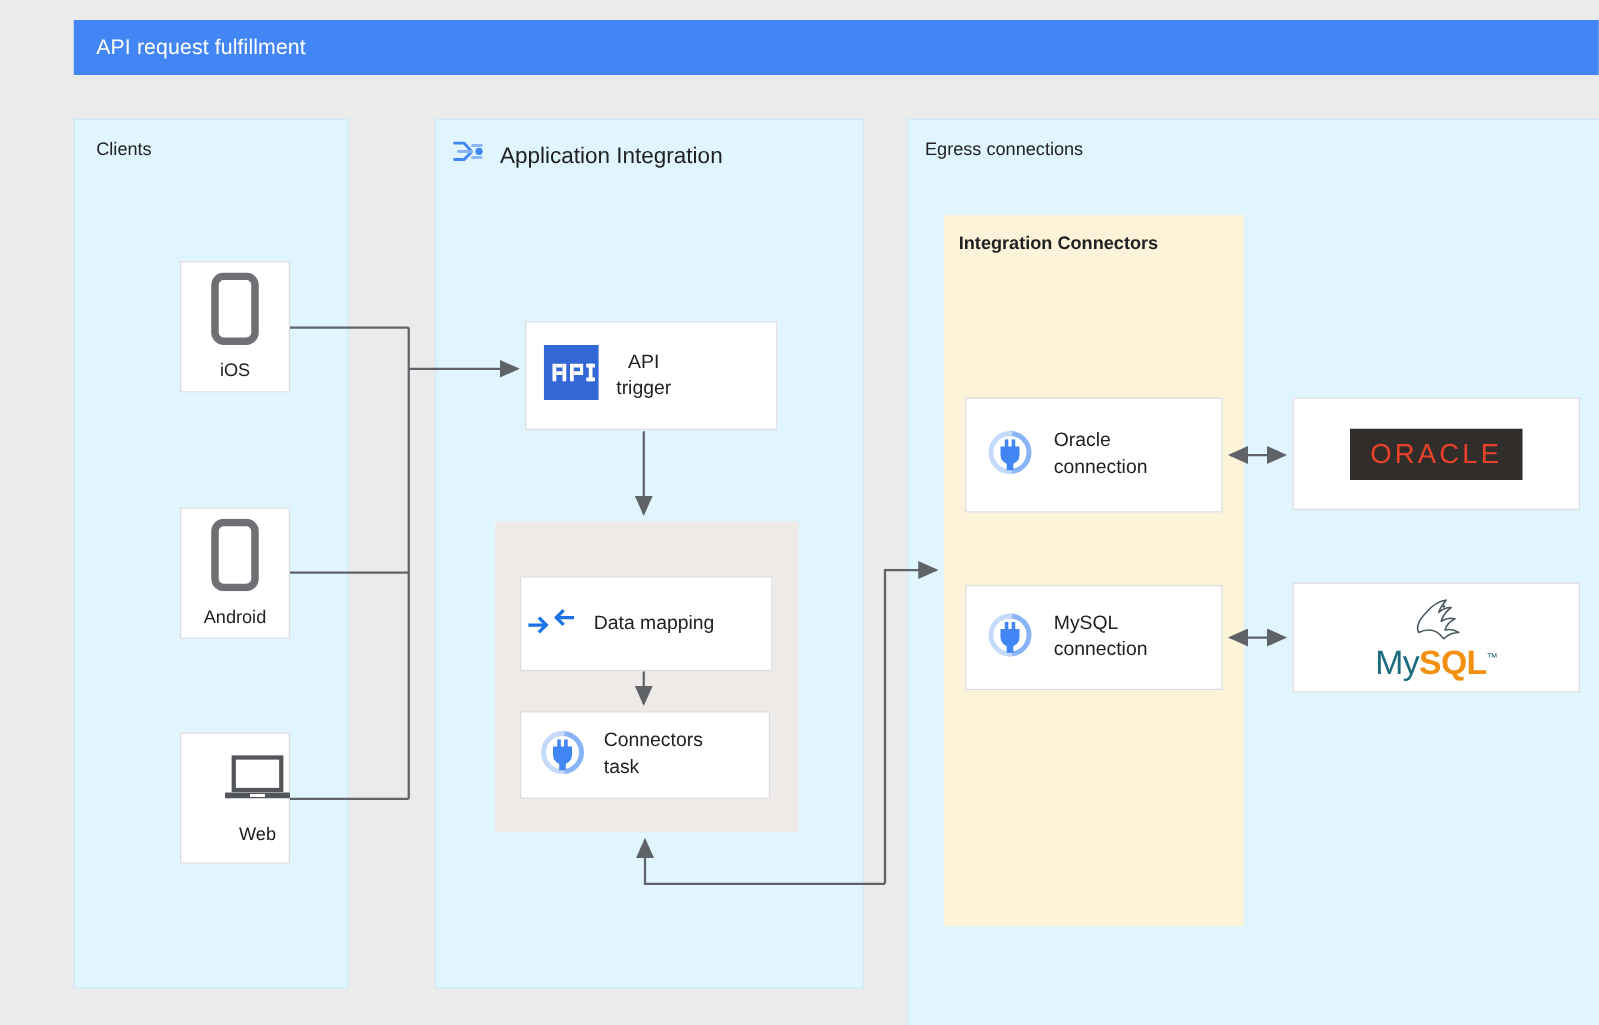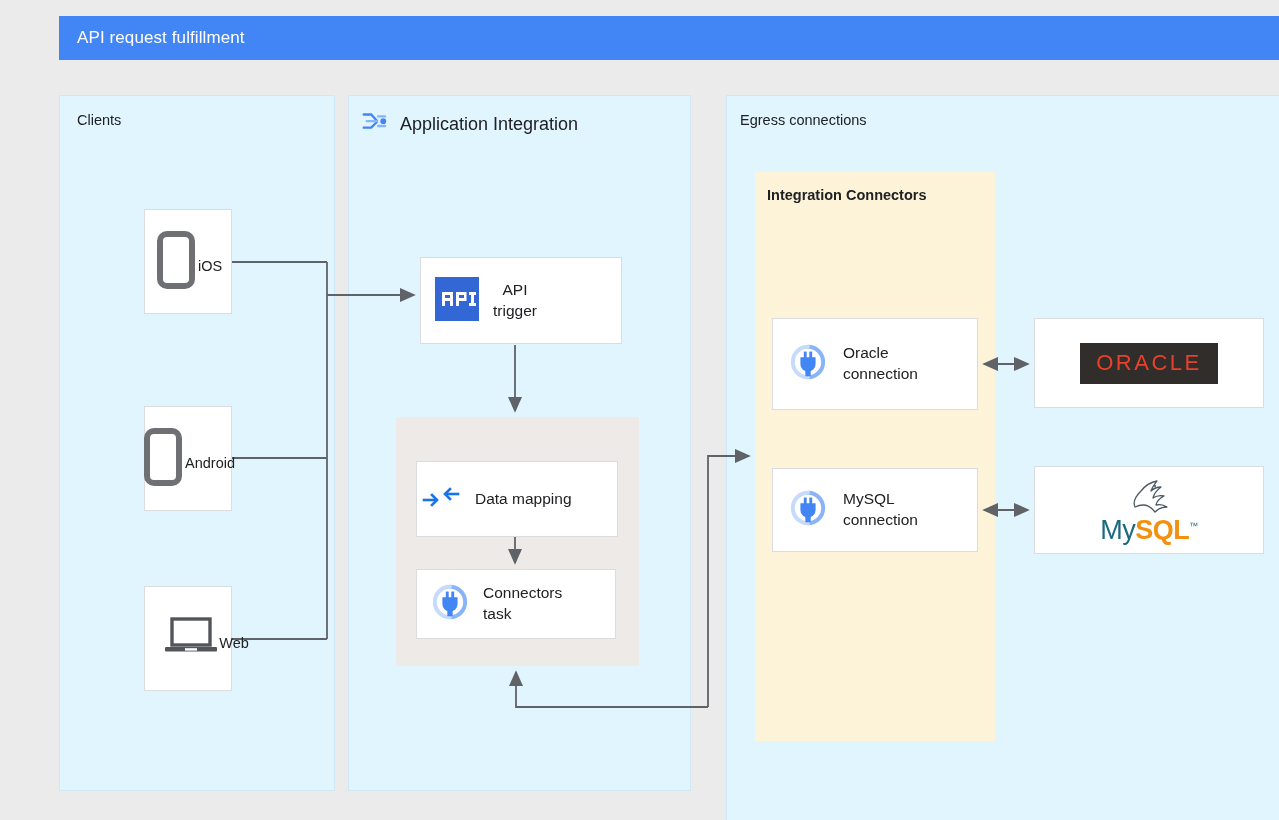--- a/index.html
+++ b/index.html
@@ -26,21 +26,21 @@
 
   
   .panel {
     position: absolute;
     background: #e1f5fe;
     border: 1px solid #cfe8f5;
   }
   .panel-label {
     position: absolute; font-size: 14.5px; color: #202124; white-space: nowrap;
   }
-  #panel-clients  { left: 16px;  top: 95px;  width: 276px; height: 696px; }
+  #panel-clients  { left: 16px;  top: 95px;  width: 220px; height: 696px; }
   #panel-appint   { left: 305px; top: 95px;  width: 343px; height: 696px; }
   #panel-egress   { left: 683px; top: 95px;  width: 580px; height: 796px; }
 
   .connectors-panel {
     position: absolute;
     left: 712px; top: 172px; width: 240px; height: 569px;
     background: #fdf3d8;
   }
 
   .group-box {
@@ -54,21 +54,21 @@
     position: absolute;
     background: #ffffff;
     border: 1px solid #dadce0;
   }
   .card-label {
     font-size: 15.5px; color: #202124; line-height: 1.33; white-space: pre-line;
   }
 
   
   .device-card {
-    display: flex; flex-direction: row;
+    display: flex; flex-direction: column;
     align-items: center; justify-content: center;
     width: 88px; height: 105px;
   }
   #card-ios     { left: 101px; top: 209px; }
   #card-android { left: 101px; top: 406px; }
   #card-web     { left: 101px; top: 586px; padding-left: 36px; }
   .device-name { font-size: 14.5px; color: #202124; margin-top: 8px; }
 
   
   .task-card { display: flex; align-items: center; }

